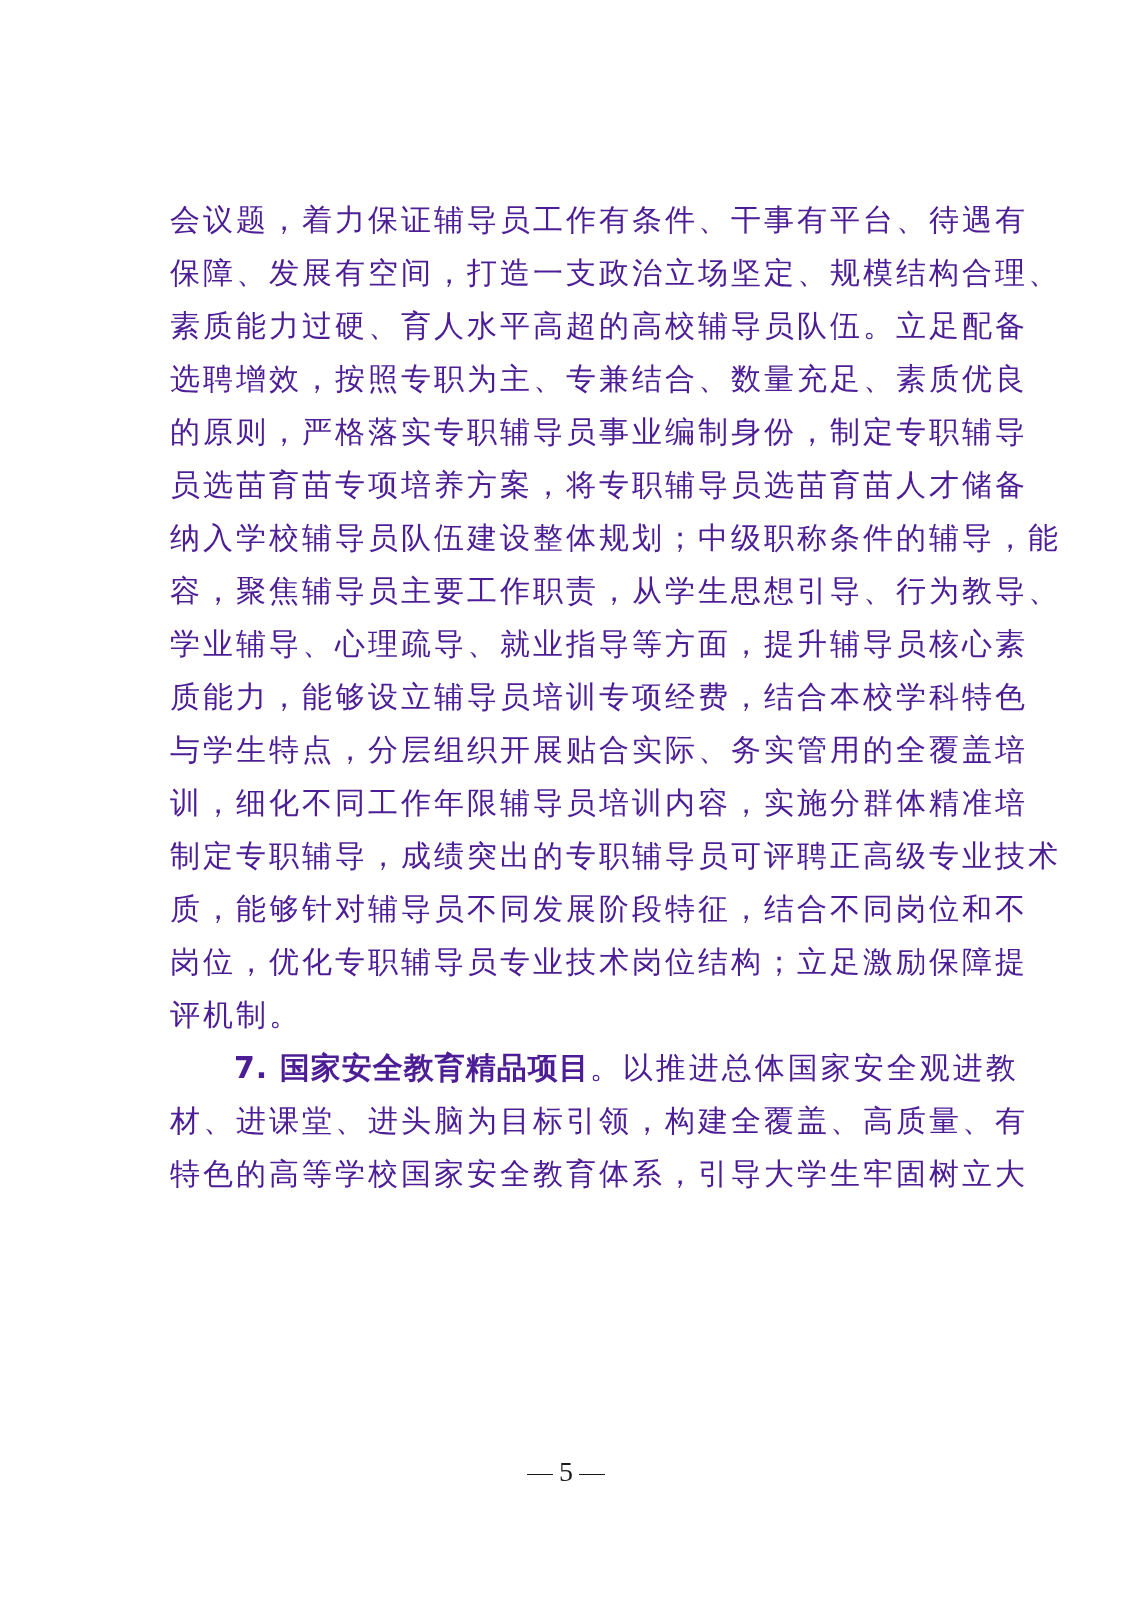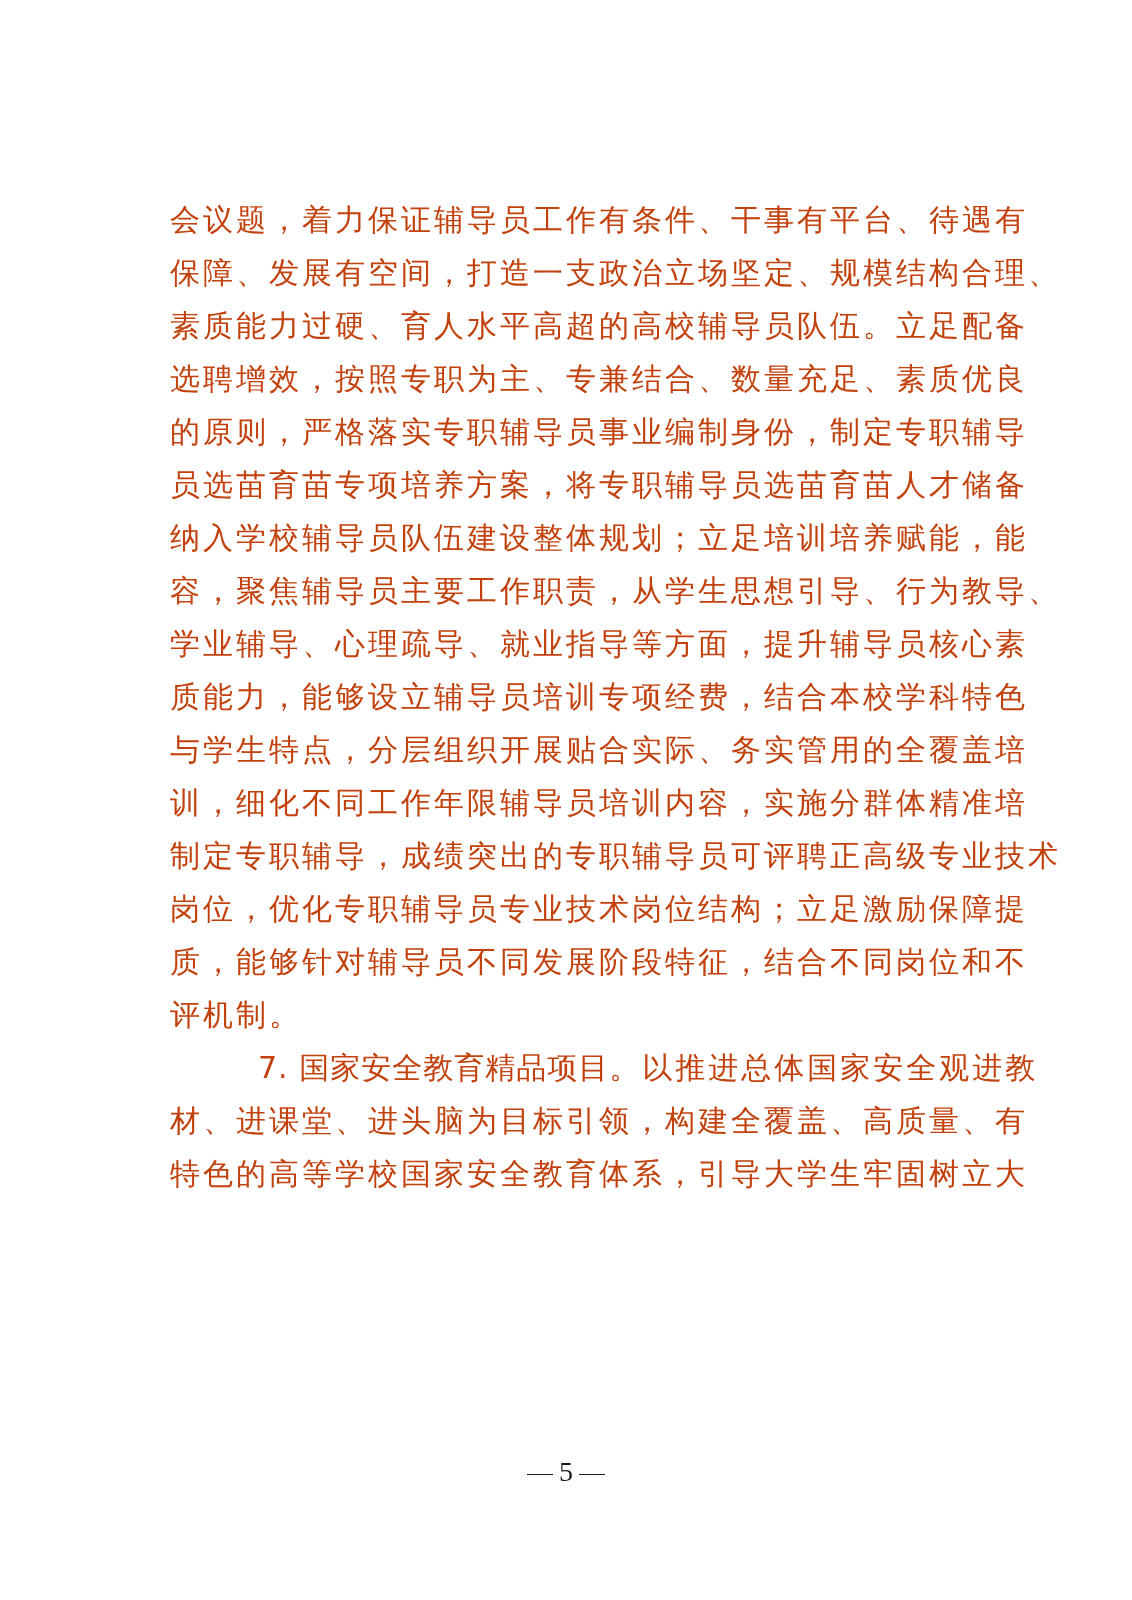--- a/index.html
+++ b/index.html
@@ -8,39 +8,38 @@
     position: absolute; left: 0; top: 0; width: 1132px; height: 1600px;
     background: #ffffff;
   }
   .body-text {
     position: absolute;
     left: 170px;
     top: 193px;
     width: 792px;
     font-family: "DejaVu Serif", "Liberation Serif", serif;
     font-size: 30px;
-    color: #c2410c;
+    color: #4c1d95;
   }
   .line {
     height: 53px;
     line-height: 53px;
     white-space: nowrap;
     letter-spacing: 3px;
     text-align: justify;
     text-align-last: justify;
   }
   .line.last {
     text-align-last: left;
   }
   .line.indent { padding-left: 64px; }
   .heading-bold {
     font-family: "DejaVu Sans", "Liberation Sans", sans-serif;
-    font-weight: normal;
+    font-weight: bold;
     letter-spacing: 1px;
-    margin-left: 24px;
   }
   .page-number {
     position: absolute;
     left: 0; width: 1132px;
     top: 1456px;
     text-align: center;
     font-family: "Liberation Serif", "DejaVu Serif", serif;
     font-size: 28px;
     color: #1a1a1a;
   }
@@ -56,29 +55,29 @@
 <body>
 
 <div class="page">
   <div class="body-text">
     <div class="line">会议题，着力保证辅导员工作有条件、干事有平台、待遇有</div>
     <div class="line">保障、发展有空间，打造一支政治立场坚定、规模结构合理、</div>
     <div class="line">素质能力过硬、育人水平高超的高校辅导员队伍。立足配备</div>
     <div class="line">选聘增效，按照专职为主、专兼结合、数量充足、素质优良</div>
     <div class="line">的原则，严格落实专职辅导员事业编制身份，制定专职辅导</div>
     <div class="line">员选苗育苗专项培养方案，将专职辅导员选苗育苗人才储备</div>
-    <div class="line">纳入学校辅导员队伍建设整体规划；立足培训培养赋能，能</div>
+    <div class="line">纳入学校辅导员队伍建设整体规划；中级职称条件的辅导，能</div>
     <div class="line">容，聚焦辅导员主要工作职责，从学生思想引导、行为教导、</div>
     <div class="line">学业辅导、心理疏导、就业指导等方面，提升辅导员核心素</div>
     <div class="line">质能力，能够设立辅导员培训专项经费，结合本校学科特色</div>
     <div class="line">与学生特点，分层组织开展贴合实际、务实管用的全覆盖培</div>
     <div class="line">训，细化不同工作年限辅导员培训内容，实施分群体精准培</div>
     <div class="line">制定专职辅导，成绩突出的专职辅导员可评聘正高级专业技术</div>
+    <div class="line">质，能够针对辅导员不同发展阶段特征，结合不同岗位和不</div>
     <div class="line">岗位，优化专职辅导员专业技术岗位结构；立足激励保障提</div>
-    <div class="line">质，能够针对辅导员不同发展阶段特征，结合不同岗位和不</div>
     <div class="line last">评机制。</div>
 
     <div class="line indent"><span class="heading-bold">7. 国家安全教育精品项目</span><span>。以推进总体国家安全观进教</span></div>
     <div class="line">材、进课堂、进头脑为目标引领，构建全覆盖、高质量、有</div>
     <div class="line">特色的高等学校国家安全教育体系，引导大学生牢固树立大</div>
   </div>
 
   <div class="page-number">
     <span class="dash"></span><span>5</span><span class="dash"></span>
   </div>

